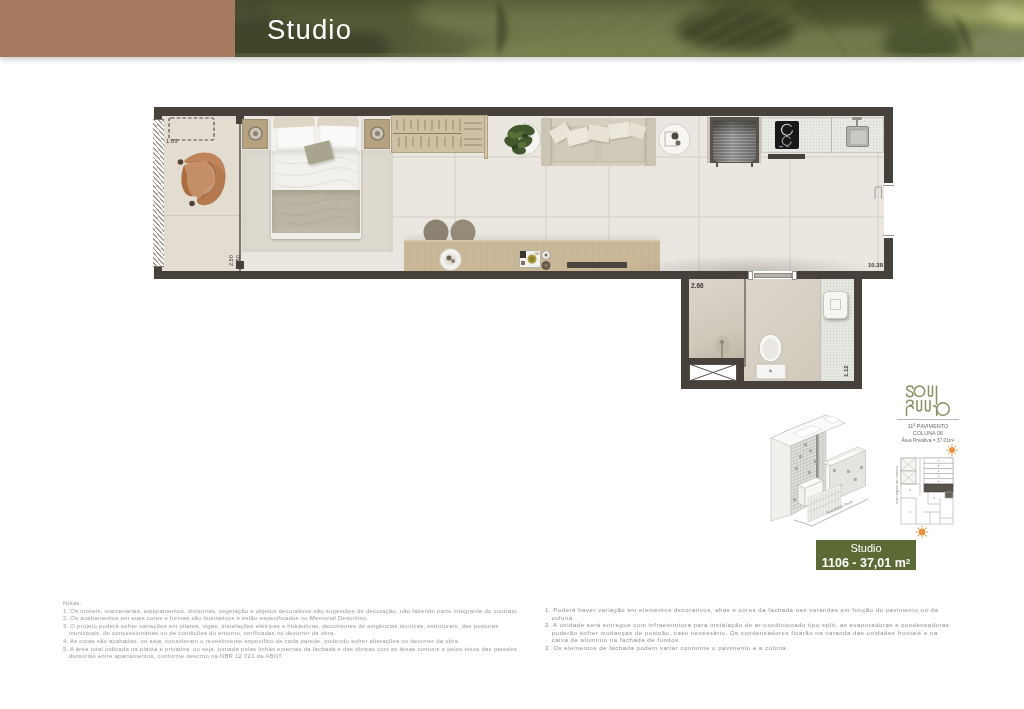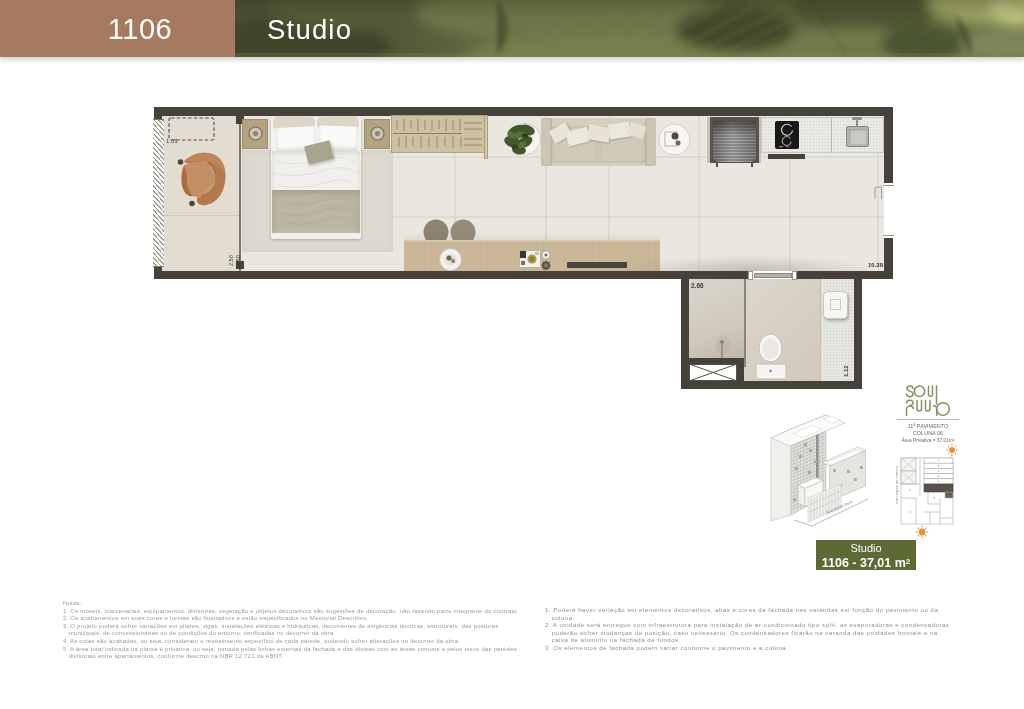--- a/index.html
+++ b/index.html
@@ -6,21 +6,20 @@
   html,body { width:1024px; height:709px; background:#fff; font-family:"Liberation Sans", sans-serif; }
   #page { position:relative; width:1024px; height:709px; overflow:hidden; background:#fff; }
   .abs { position:absolute; }
 </style>
 </head>
 <body>
 <div id="page">
 
   <div class="abs" style="left:0;top:0;width:1024px;height:57px;box-shadow:0 3px 5px rgba(0,0,0,0.18);"></div>
   <div class="abs" style="left:0;top:0;width:235px;height:57px;background:#a57a5f;"></div>
-  <div class="abs" style="left:0;top:0;width:235px;height:57px;color:#fff;font-size:29px;line-height:58px;text-align:center;padding-left:45px;letter-spacing:0.5px;">1106</div>
 
   <svg class="abs" style="left:235px;top:0;" width="789" height="57" viewBox="0 0 789 57" preserveAspectRatio="none">
     <defs>
       <filter id="blur5" x="-40%" y="-40%" width="180%" height="180%">
           <feGaussianBlur stdDeviation="6"></feGaussianBlur>
         </filter>
       <filter id="blur2" x="-40%" y="-40%" width="180%" height="180%">
           <feGaussianBlur stdDeviation="2.2"></feGaussianBlur>
         </filter>
       <linearGradient id="leafbase" x1="0" y1="0" x2="1" y2="0">

